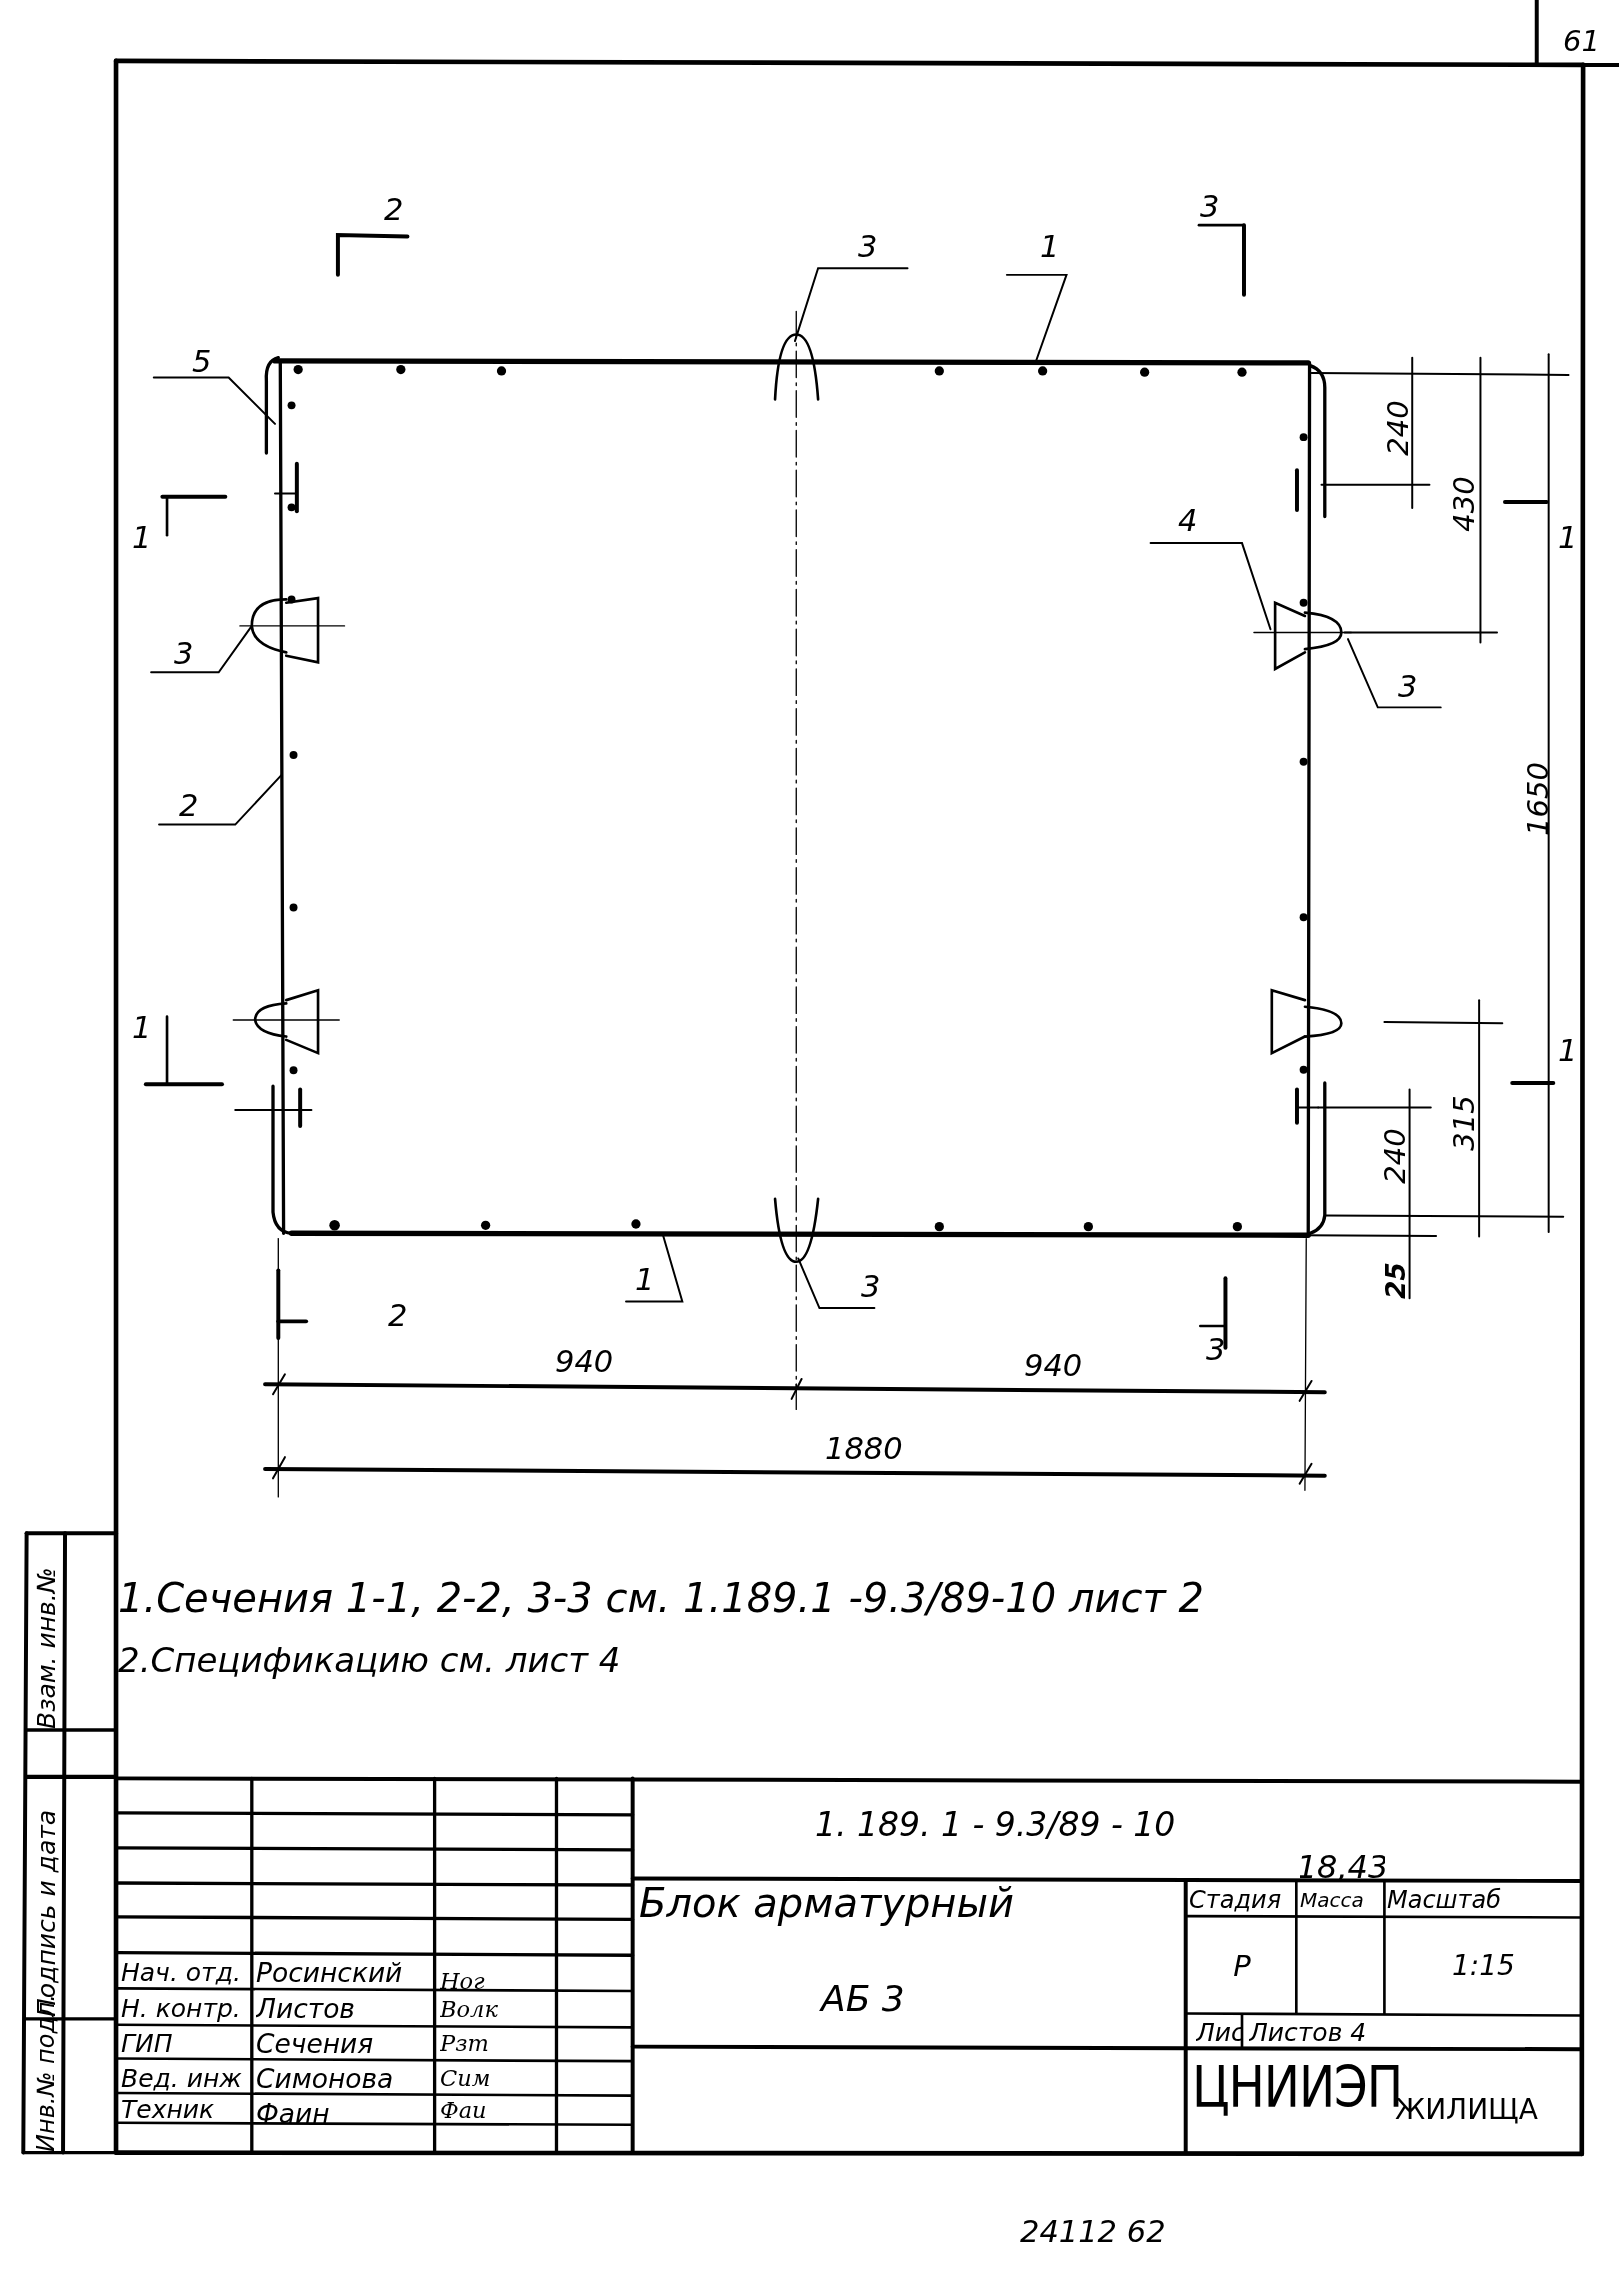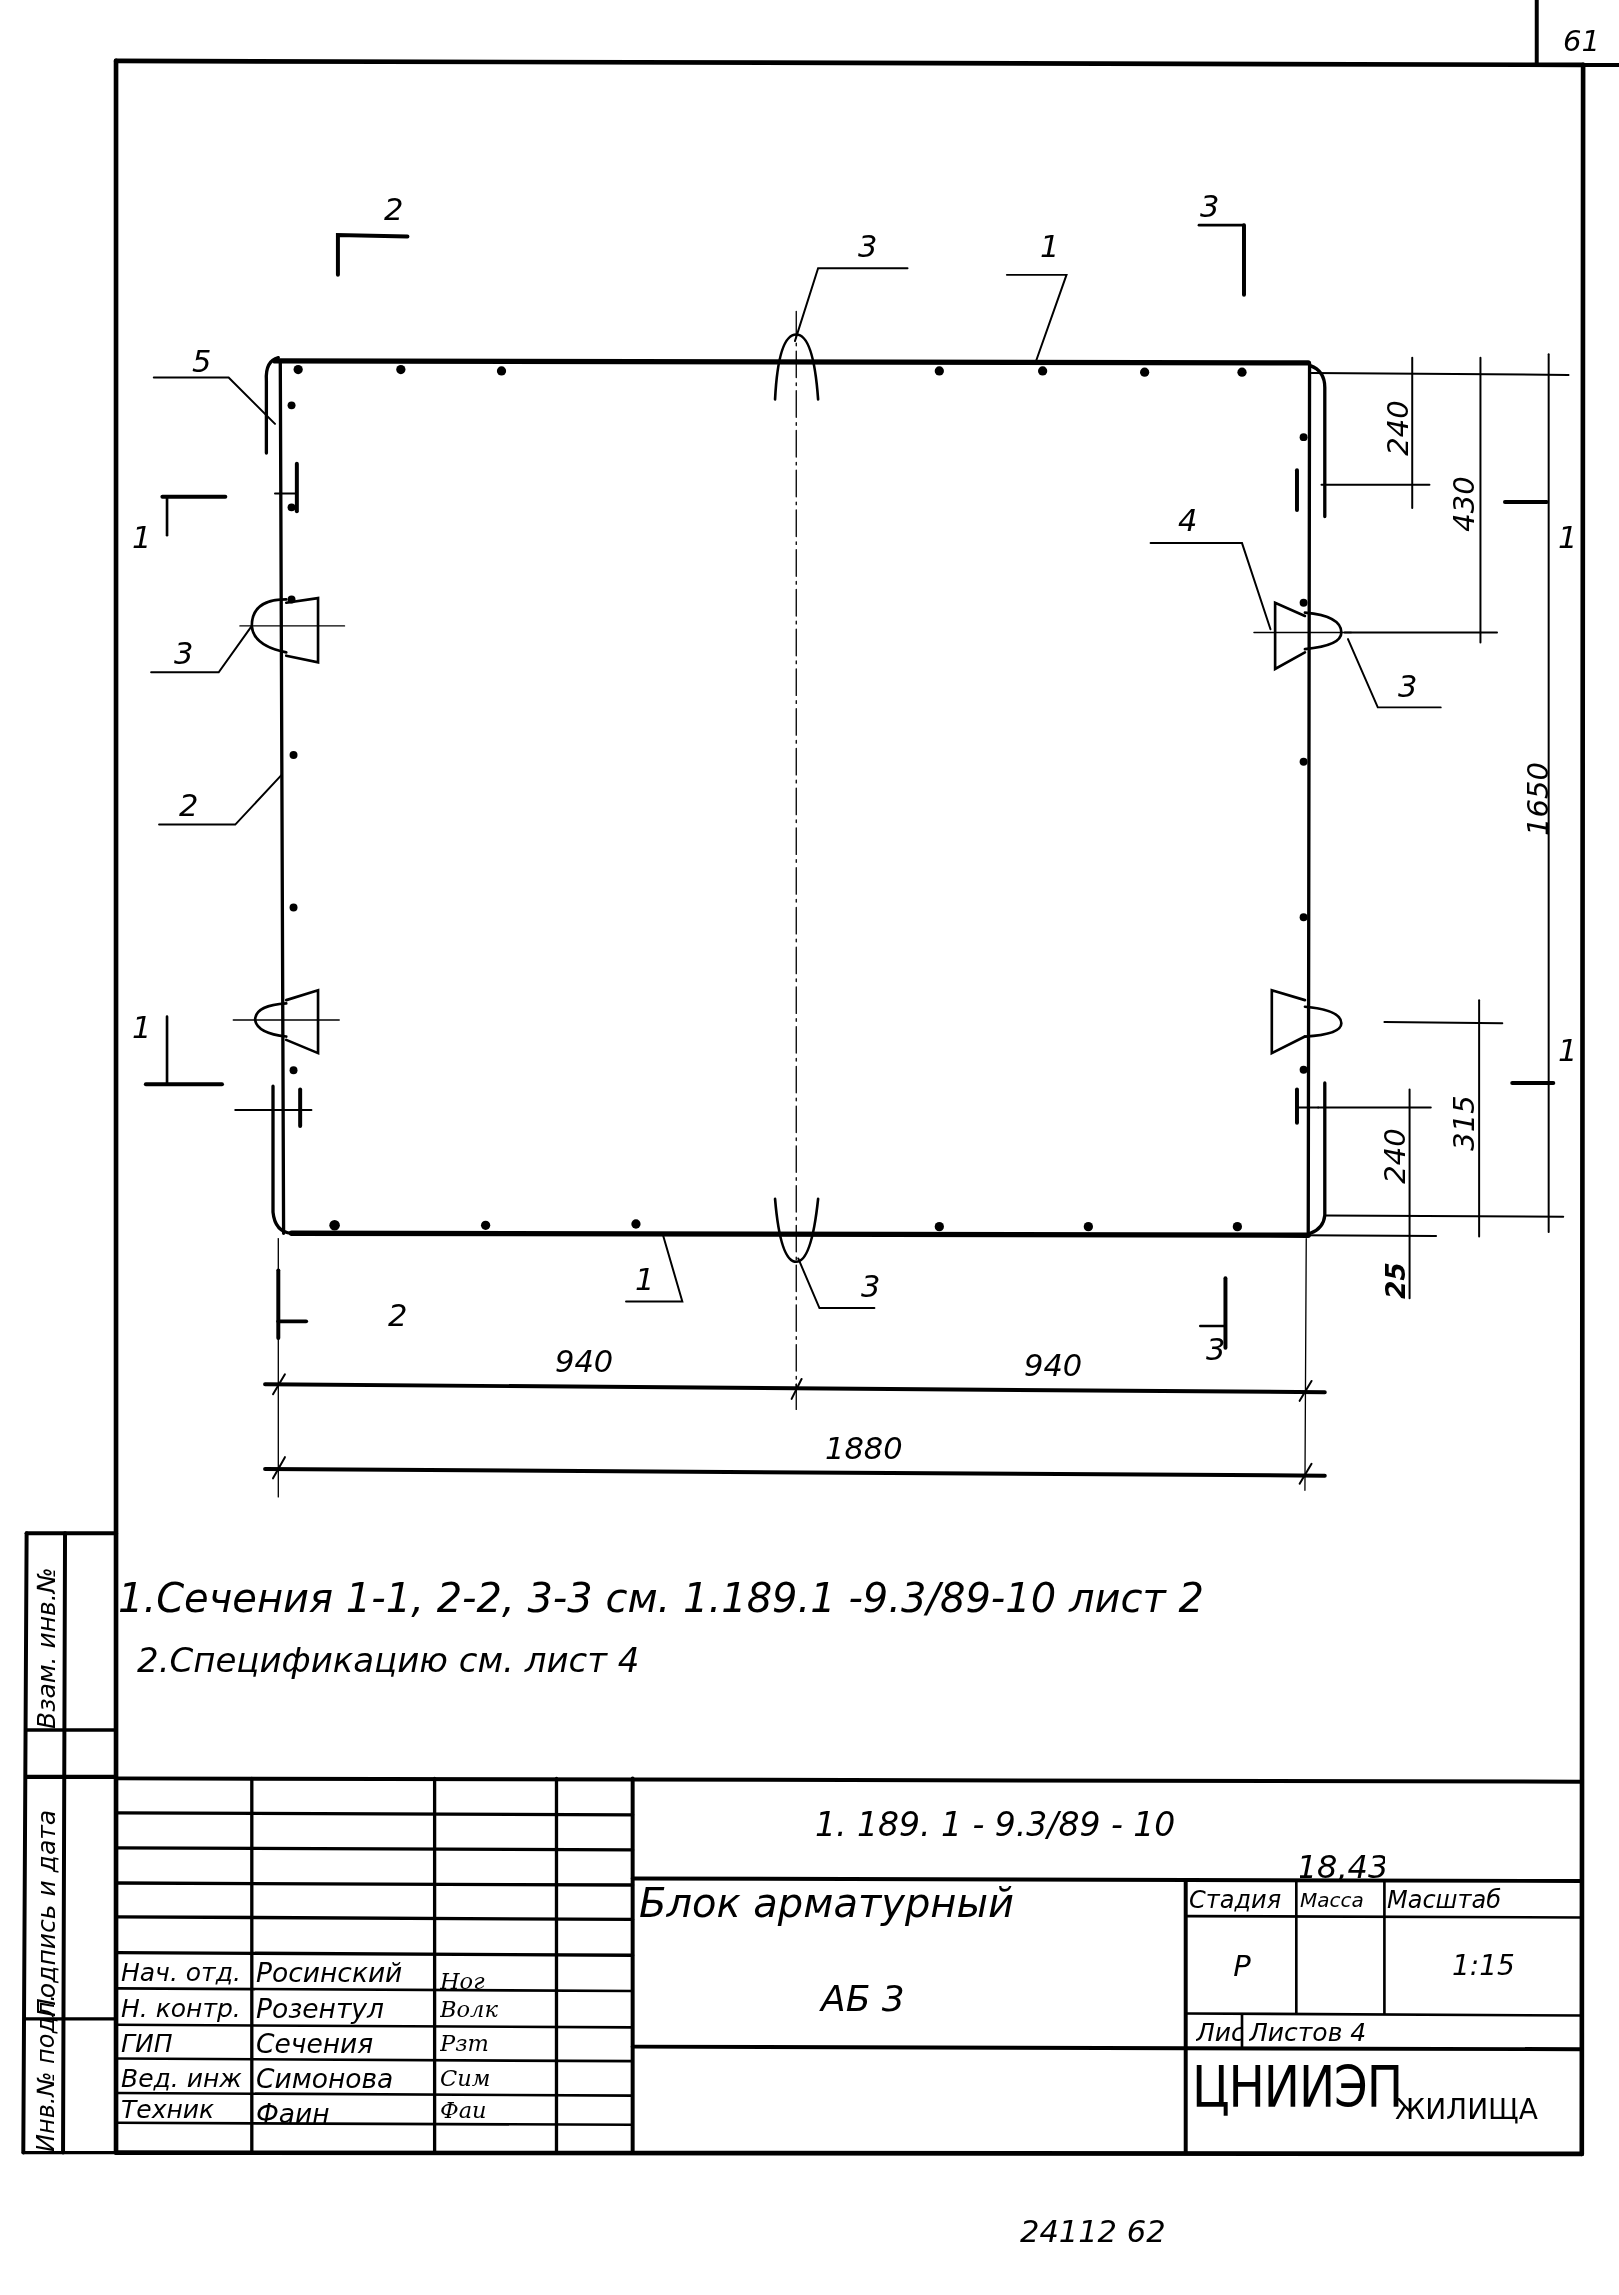--- a/index.html
+++ b/index.html
@@ -201,21 +201,21 @@
 <div class="dim-v hand" style="left:1491px;top:782px;width:93px;text-align:center;font-size:29px;">1650</div>
 <div class="dim-v hand" style="left:1355px;top:1139px;width:79px;text-align:center;font-size:29px;">240</div>
 <div class="dim-v hand" style="left:1424px;top:1106px;width:79px;text-align:center;font-size:29px;">315</div>
 <div class="dim-v hand" style="left:1365px;top:1265px;width:60px;text-align:center;font-size:26.5px;font-weight:bold;">25</div>
 
 <div class="abs hand" style="left:555px;top:1344px;font-size:30.5px;">940</div>
 <div class="abs hand" style="left:1024px;top:1348px;font-size:30.5px;">940</div>
 <div class="abs hand" style="left:825px;top:1431px;font-size:30.5px;">1880</div>
 
 <div class="abs hand" style="left:118px;top:1575px;font-size:40px;">1.Сечения  1-1,  2-2,  3-3  см.  1.189.1 -9.3/89-10 лист 2</div>
-<div class="abs hand" style="left:118px;top:1640px;font-size:34px;padding-left:19px;">2.Спецификацию  см.  лист  4</div>
+<div class="abs hand" style="left:118px;top:1640px;font-size:34px;">2.Спецификацию  см.  лист  4</div>
 
 <div class="vtext hand" style="left:32px;top:1729px;width:192px;font-size:25px;">Взам. инв.№</div>
 <div class="vtext hand" style="left:32px;top:2017px;width:238px;font-size:25px;">Подпись и дата</div>
 <div class="vtext hand" style="left:32px;top:2152px;width:132px;font-size:24px;">Инв.№ подл.</div>
 
 <div class="abs hand" style="left:815px;top:1805px;font-size:33px;">1. 189. 1 - 9.3/89 - 10</div>
 <div class="abs hand" style="left:639px;top:1880px;font-size:40px;">Блок  арматурный</div>
 <div class="abs hand" style="left:821px;top:1978px;font-size:36px;">АБ 3</div>
 
 <div class="cell hand" style="left:1189px;top:1885px;width:106px;height:30.5px;font-size:24px;">Стадия</div>
@@ -230,21 +230,21 @@
 <div class="cell hand" style="left:1249px;top:2017px;width:331px;height:30px;font-size:25px;">Листов 4</div>
 
 <div class="abs" style="left:1192px;top:2054px;font-family:'DejaVu Sans',sans-serif;font-size:57px;letter-spacing:-1.3px;transform:scaleX(0.85);transform-origin:left top;">ЦНИИЭП</div>
 <div class="abs" style="left:1395px;top:2093px;font-family:'DejaVu Sans',sans-serif;font-size:28px;">ЖИЛИЩА</div>
 
 <div class="cell hand" style="left:121px;top:1956px;width:130px;height:33px;font-size:25px;">Нач. отд.</div>
 <div class="cell hand" style="left:256px;top:1956px;width:178px;height:33px;font-size:26.5px;">Росинский</div>
 <div class="cell hand" style="left:440px;top:1956px;width:115px;height:33px;font-size:22.5px;font-family:'DejaVu Serif',serif;margin-top:8px;">Ног</div>
 
 <div class="cell hand" style="left:121px;top:1992px;width:130px;height:33px;font-size:25px;">Н. контр.</div>
-<div class="cell hand" style="left:256px;top:1992px;width:178px;height:33px;font-size:26.5px;">Розентул</div>
+<div class="cell hand" style="left:256px;top:1992px;width:178px;height:33px;font-size:26.5px;">Листов</div>
 <div class="cell hand" style="left:440px;top:1992px;width:115px;height:33px;font-size:22.5px;font-family:'DejaVu Serif',serif;">Волк</div>
 
 <div class="cell hand" style="left:121px;top:2027px;width:130px;height:32px;font-size:25px;">ГИП</div>
 <div class="cell hand" style="left:256px;top:2027px;width:178px;height:32px;font-size:26.5px;">Сечения</div>
 <div class="cell hand" style="left:440px;top:2027px;width:115px;height:32px;font-size:22.5px;font-family:'DejaVu Serif',serif;">Рзт</div>
 
 <div class="cell hand" style="left:121px;top:2062px;width:130px;height:32px;font-size:25px;">Вед. инж</div>
 <div class="cell hand" style="left:256px;top:2062px;width:178px;height:32px;font-size:26.5px;">Симонова</div>
 <div class="cell hand" style="left:440px;top:2062px;width:115px;height:32px;font-size:22.5px;font-family:'DejaVu Serif',serif;font-style:italic;">Сим</div>
 

